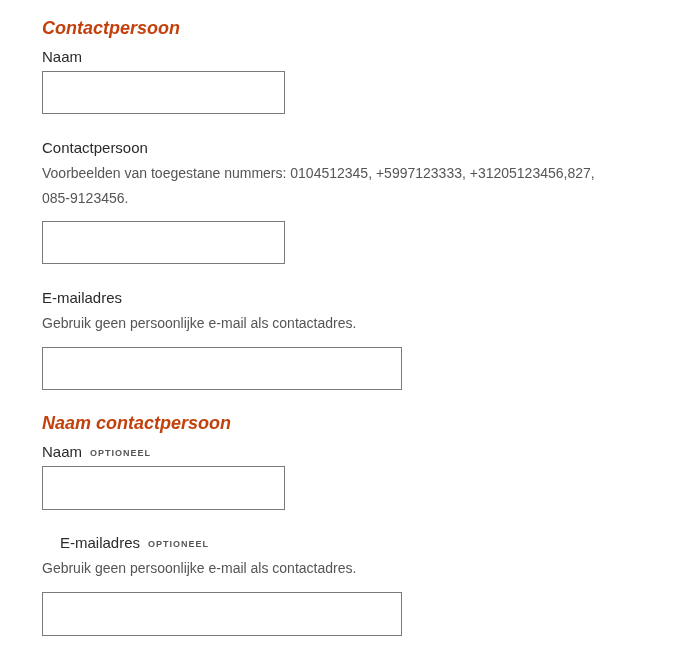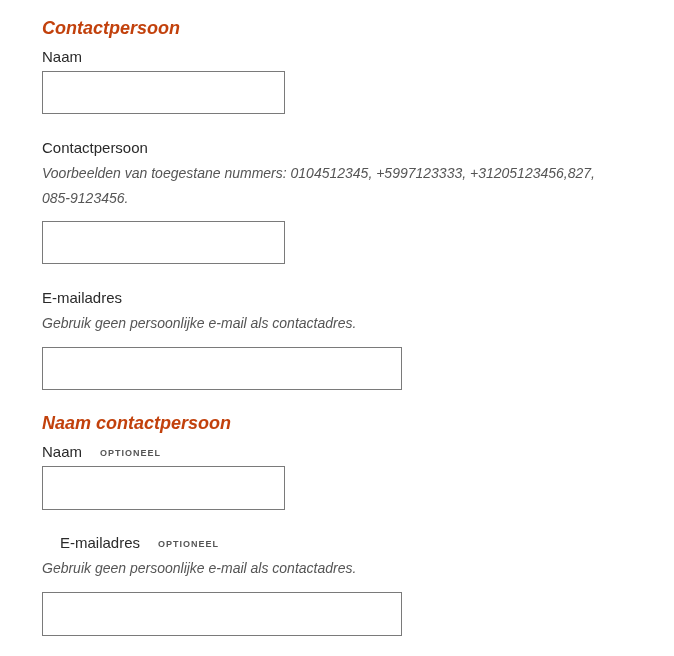--- a/index.html
+++ b/index.html
@@ -1,22 +1,22 @@
 <!DOCTYPE html>
 <html><head>
 <meta charset="utf-8">
 <style>
   html, body { margin:0; padding:0; background:#ffffff; }
   body { width:674px; height:656px; overflow:hidden; position:relative;
          font-family:"Liberation Sans", sans-serif; color:#222; }
   .abs { position:absolute; }
   .h { font-weight:bold; font-size:18px; color:#c2410c;font-style:italic; }
   .lbl { font-size:15px; color:#2a2a2a; }
-  .opt { font-size:9px; font-weight:bold; letter-spacing:1px; color:#555; margin-left:18px; vertical-align:1px; }
-  .help { font-size:14px; font-style:italic; color:#555; line-height:25px; }
+  .opt { font-size:9px; font-weight:bold; letter-spacing:1px; color:#555; margin-left:8px; vertical-align:1px; }
+  .help { font-size:14px; color:#555; line-height:25px; }
   .box { border:1.5px solid #7a7a7a; background:#fff; box-sizing:border-box; padding:0 8px;
          font-family:"Liberation Sans", sans-serif; font-size:15px; outline:none; }
 </style>
 </head>
 <body>
 
 <div class="abs h" style="left:42px;top:18px;">Contactpersoon</div>
 
 <div class="abs lbl" style="left:42px;top:48px;">Naam</div>
 <input class="abs box" style="left: 42px; top: 71px; width: 243px; height: 43px;" value="">

